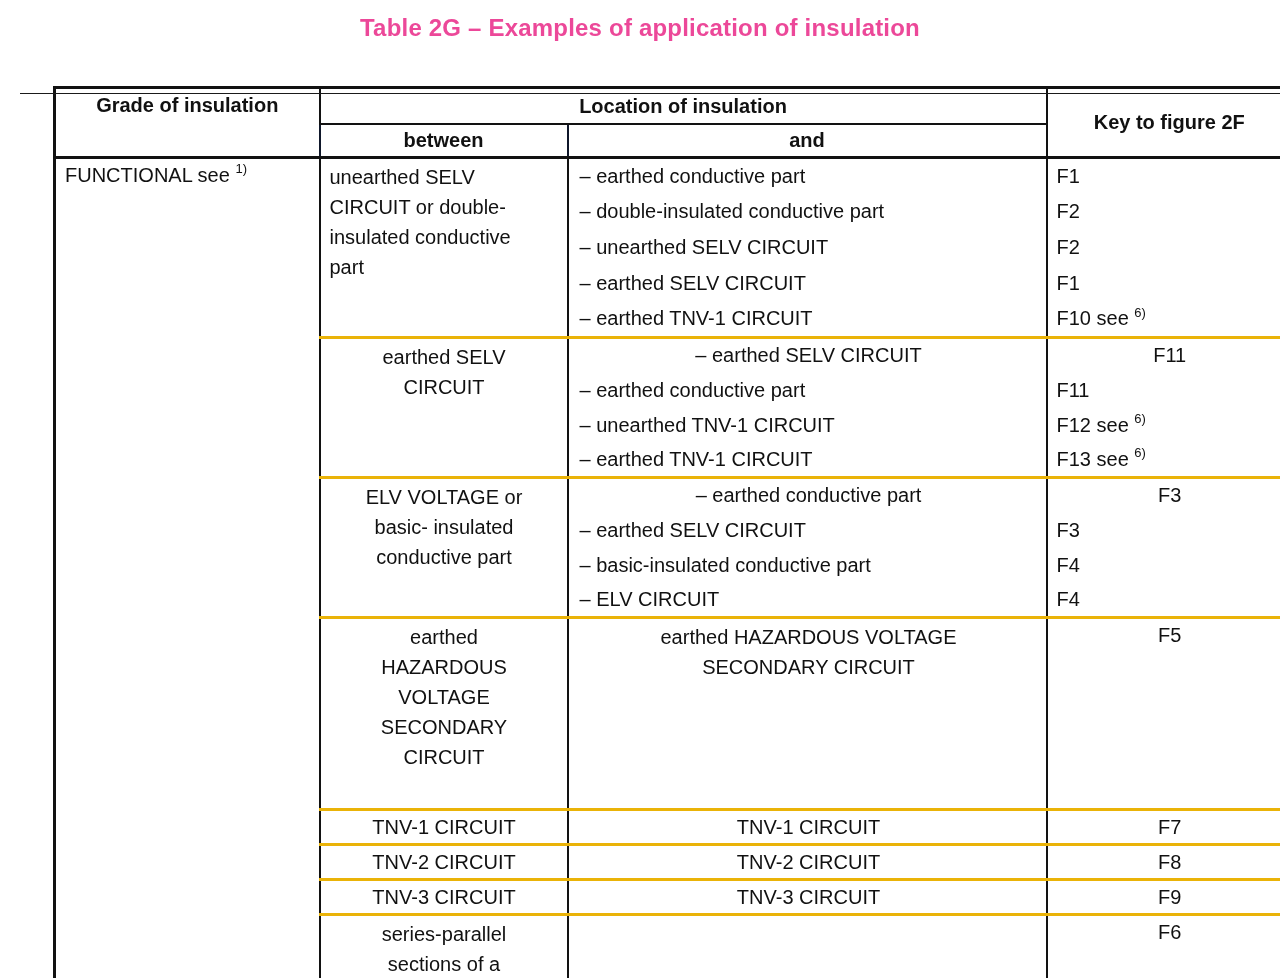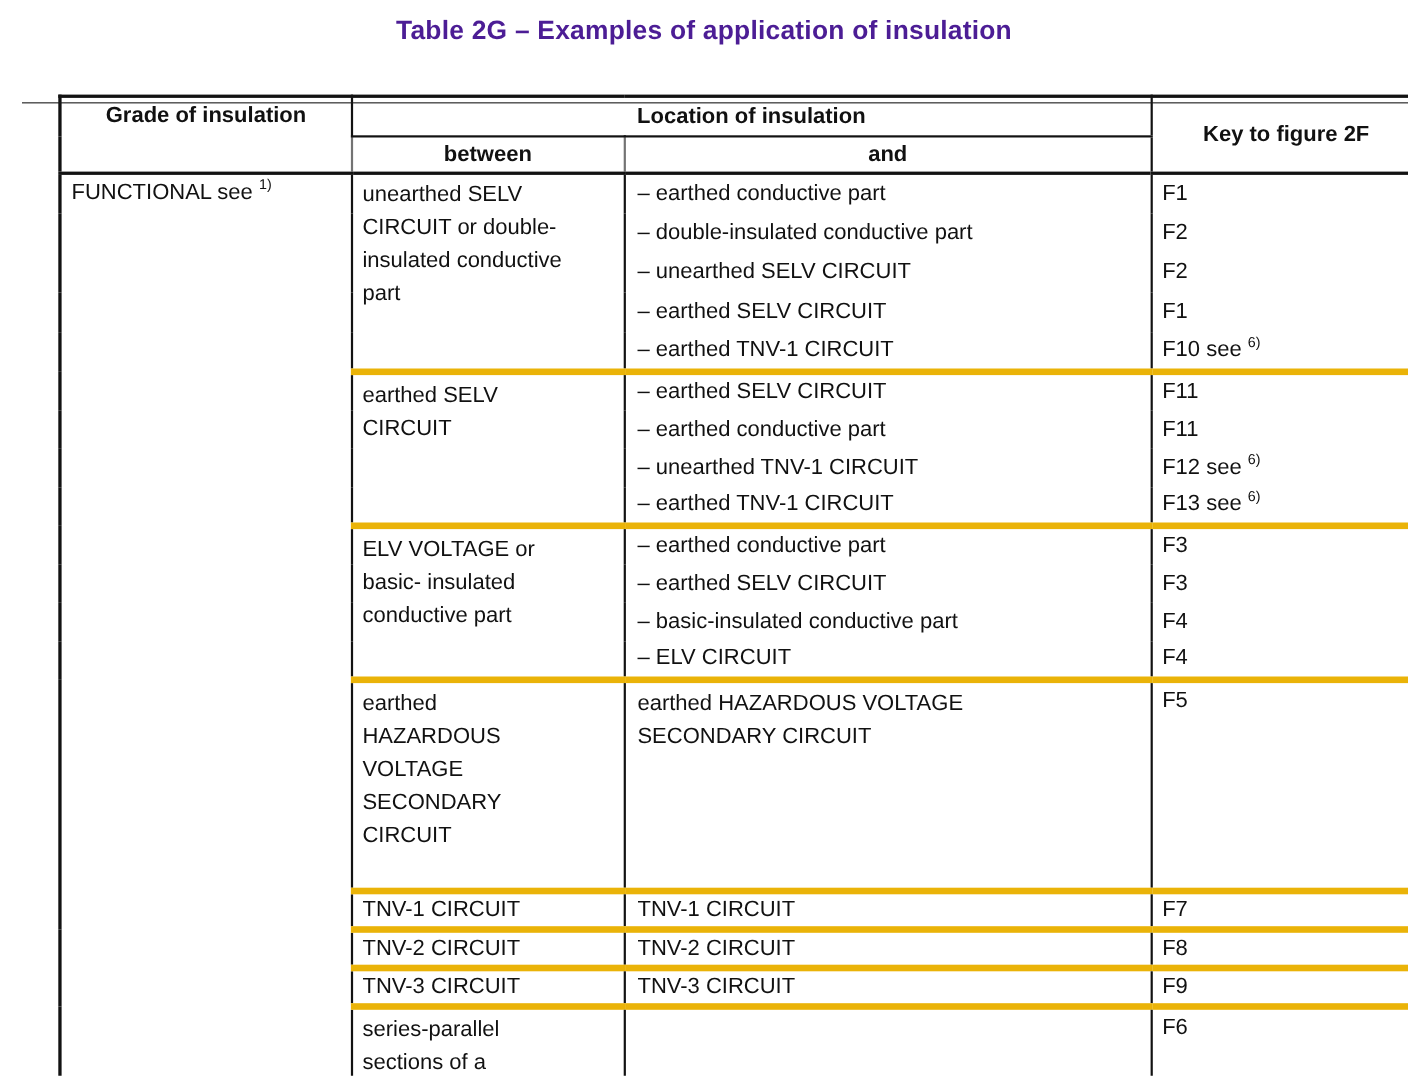--- a/index.html
+++ b/index.html
@@ -16,21 +16,21 @@
     position: relative;
     overflow: hidden;
   }
   .doc-title {
     margin: 0;
     padding-top: 14px;
     text-align: center;
     font-size: 24px;
     font-weight: bold;
     letter-spacing: 0.2px;
-    color: #4c1d95;
+    color: #ec4899;
   }
   .table-wrap {
     position: absolute;
     left: 20px;
     top: 86px;
     width: 1238px;
     padding-left: 33px;
   }
   
   .rule-top {
@@ -67,21 +67,21 @@
     border-bottom: 2px solid #121212;
     vertical-align: middle;
     margin-top: 16px;
   }
   th.key-h {
     border-left: 2px solid #121212;
     vertical-align: middle;
   }
   th.between-h, th.and-h {
     height: 31px;
-    border-left: 2px solid #737373;
+    border-left: 2px solid #0f172a;
     vertical-align: middle;
   }
   tbody td { vertical-align: middle; }
   td.c-grade {
     vertical-align: top;
     padding-top: 5px;
     padding-left: 9px;
   }
   td.c-between, td.c-and, td.c-key {
     border-left: 2px solid #121212;
@@ -93,21 +93,21 @@
     vertical-align: top;
     white-space: pre-line;
     line-height: 30px;
     padding-top: 3px;
   }
   td.top {
     vertical-align: top;
     padding-top: 5px;
     border-radius: 13px;
   }
-  tr.group-start > td { border-top: 6px solid #eab308; }
+  tr.group-start > td { border-top: 3px solid #eab308; text-align: center; }
   tr.h36 { height: 36px; margin-top: 48px; }
   tr.h35 { height: 35px; }
   tr.h156 { height: 192px; }
   tr.h92 { height: 92px; }
   sup.note {
     font-size: 13px;
     line-height: 0;
     position: relative;
     top: -1px;
     vertical-align: super;

